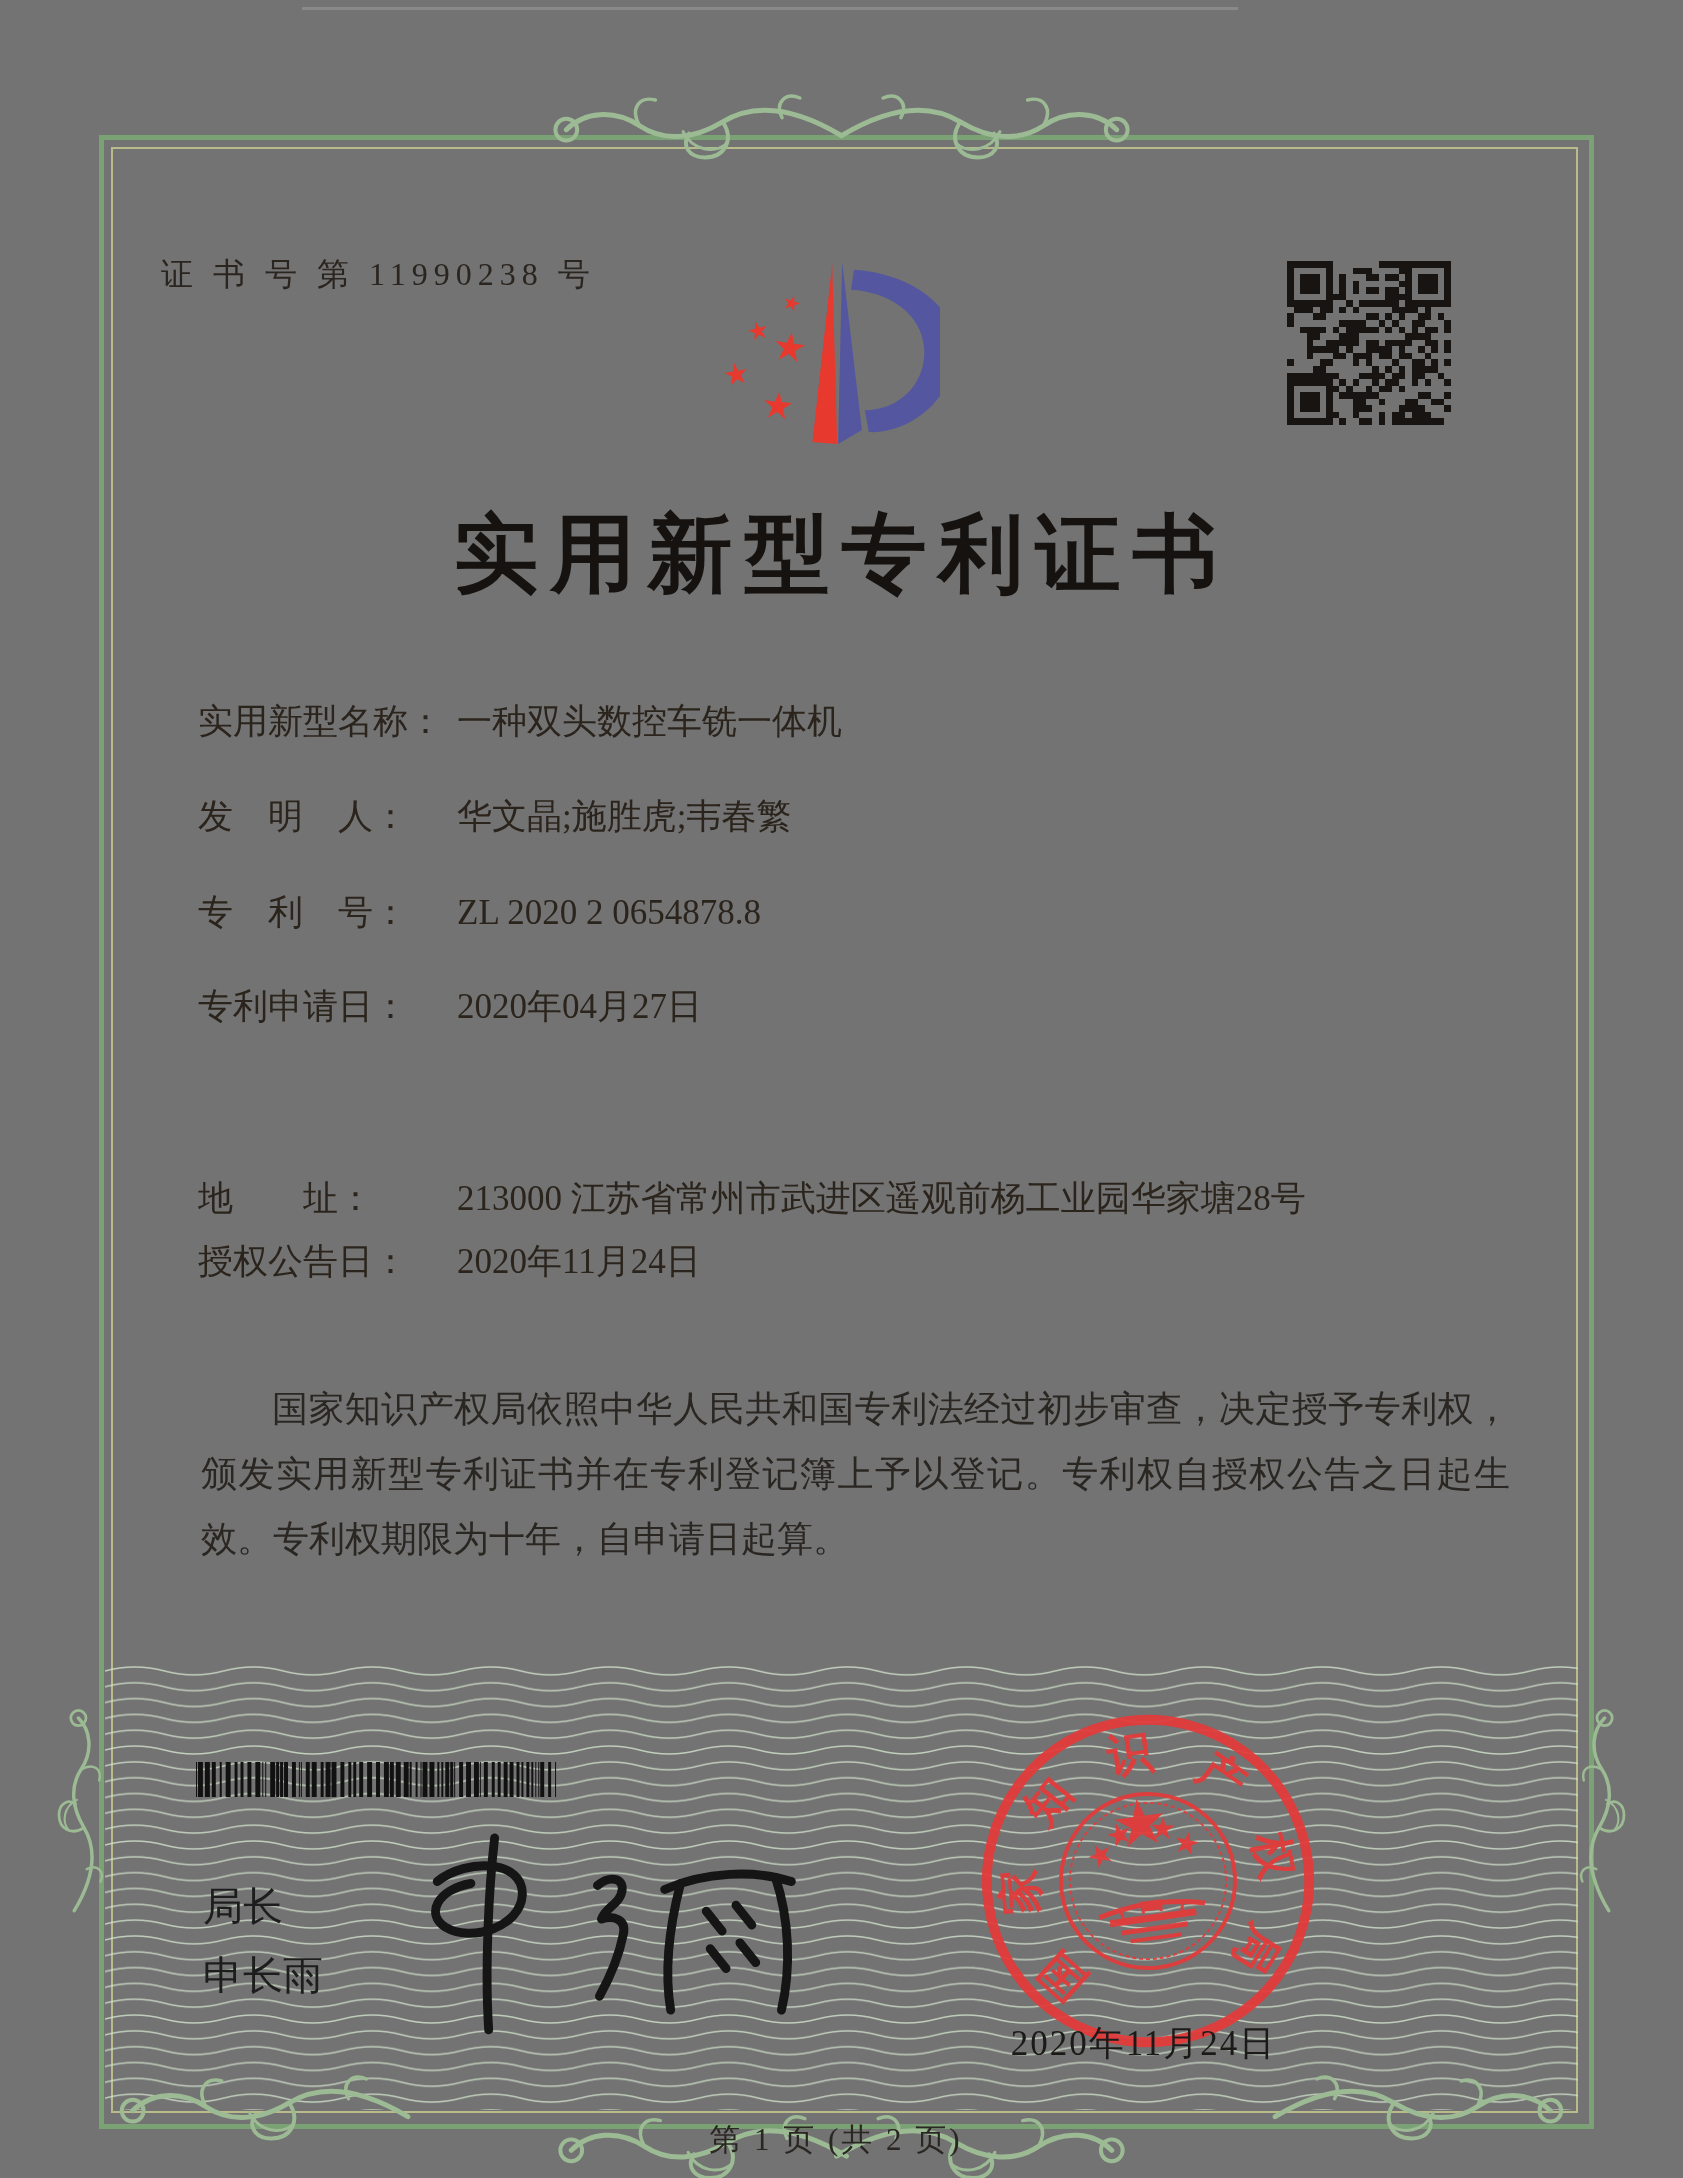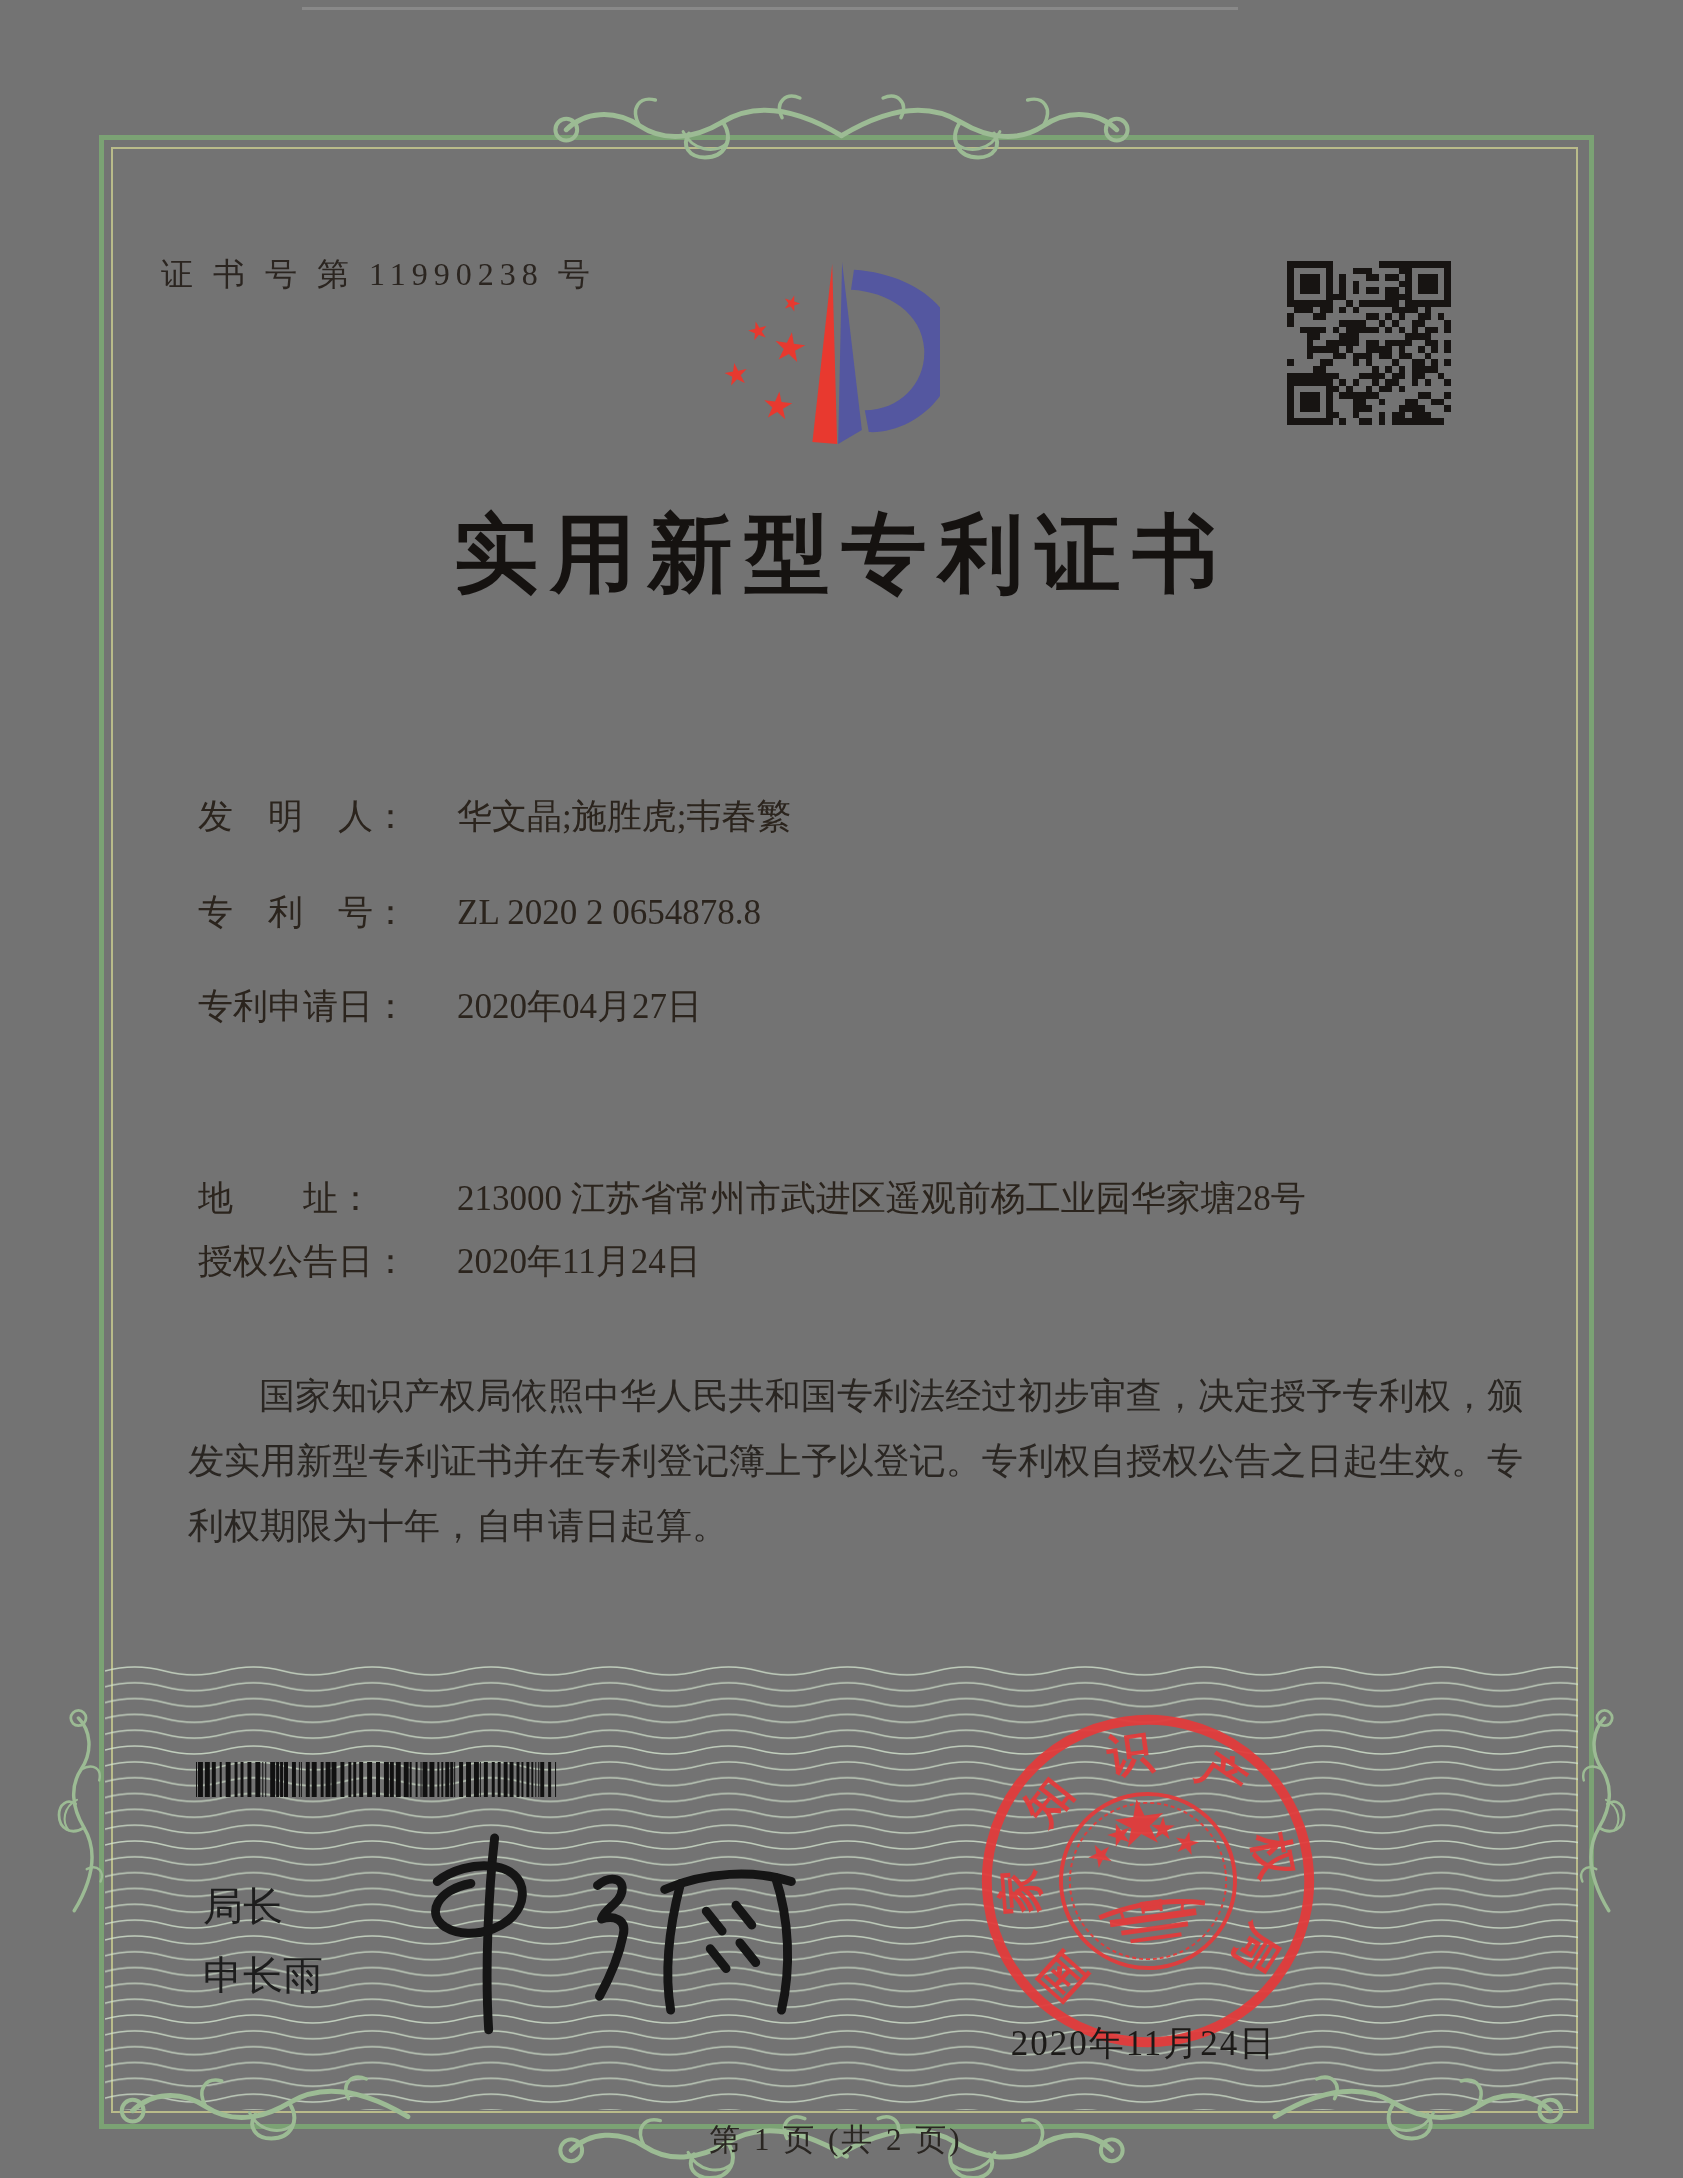--- a/index.html
+++ b/index.html
@@ -24,21 +24,21 @@
 
   .title{position:absolute;left:0;top:497px;width:1683px;text-align:center;
          font-size:85px;font-weight:bold;letter-spacing:12px;color:#151210;}
   .field-row{position:absolute;left:198px;width:1346px;font-size:35px;white-space:nowrap;color:#2b241d;}
   .flabel{display:inline-block;min-width:259px;}
   .fvalue{display:inline-block;}
   .fpair2{position:absolute;left:639px;top:0;}
 
   .paras{position:absolute;left:188px;top:1364px;width:1335px;font-size:36px;line-height:65px;
          text-align:justify;color:#2a2622;}
-  .paras p{margin:0;text-indent:71px;}
+  .paras p{margin:13px;text-indent:71px;}
 
   .barcode{position:absolute;left:196px;top:1762px;width:366px;height:35px;}
 
   .signer-title{position:absolute;left:203px;top:1879px;font-size:40px;
         font-family:"Liberation Sans","DejaVu Sans",sans-serif;color:#1d1d1d;}
   .signer-name{position:absolute;left:203px;top:1948px;font-size:40px;
         font-family:"Liberation Sans","DejaVu Sans",sans-serif;color:#1d1d1d;}
   .signature{position:absolute;left:368px;top:1820px;width:455px;height:218px;}
 
   .seal{position:absolute;left:970px;top:1703px;width:356px;height:356px;opacity:.95;}
@@ -431,20 +431,23 @@
       <rect x="18" y="24" width="1" height="1" fill="#171412"></rect>
       <rect x="19" y="24" width="1" height="1" fill="#171412"></rect>
       <rect x="20" y="24" width="1" height="1" fill="#171412"></rect>
       <rect x="21" y="24" width="1" height="1" fill="#171412"></rect>
       <rect x="22" y="24" width="1" height="1" fill="#171412"></rect>
       <rect x="23" y="24" width="1" height="1" fill="#171412"></rect>
     </svg>
 
   <div class="title">实用新型专利证书</div>
 
+  <div class="field-row" style="top:698px">
+    <span class="flabel">实用新型名称：</span><span class="fvalue">一种双头数控车铣一体机</span>
+  </div>
   <div class="field-row" style="top:793px">
     <span class="flabel">发　明　人：</span><span class="fvalue">华文晶;施胜虎;韦春繁</span>
   </div>
   <div class="field-row" style="top:889px">
     <span class="flabel">专　利　号：</span><span class="fvalue">ZL 2020 2 0654878.8</span>
   </div>
   <div class="field-row" style="top:983px">
     <span class="flabel">专利申请日：</span><span class="fvalue">2020年04月27日</span>
   </div>
   <div class="field-row" style="top:1175px">

